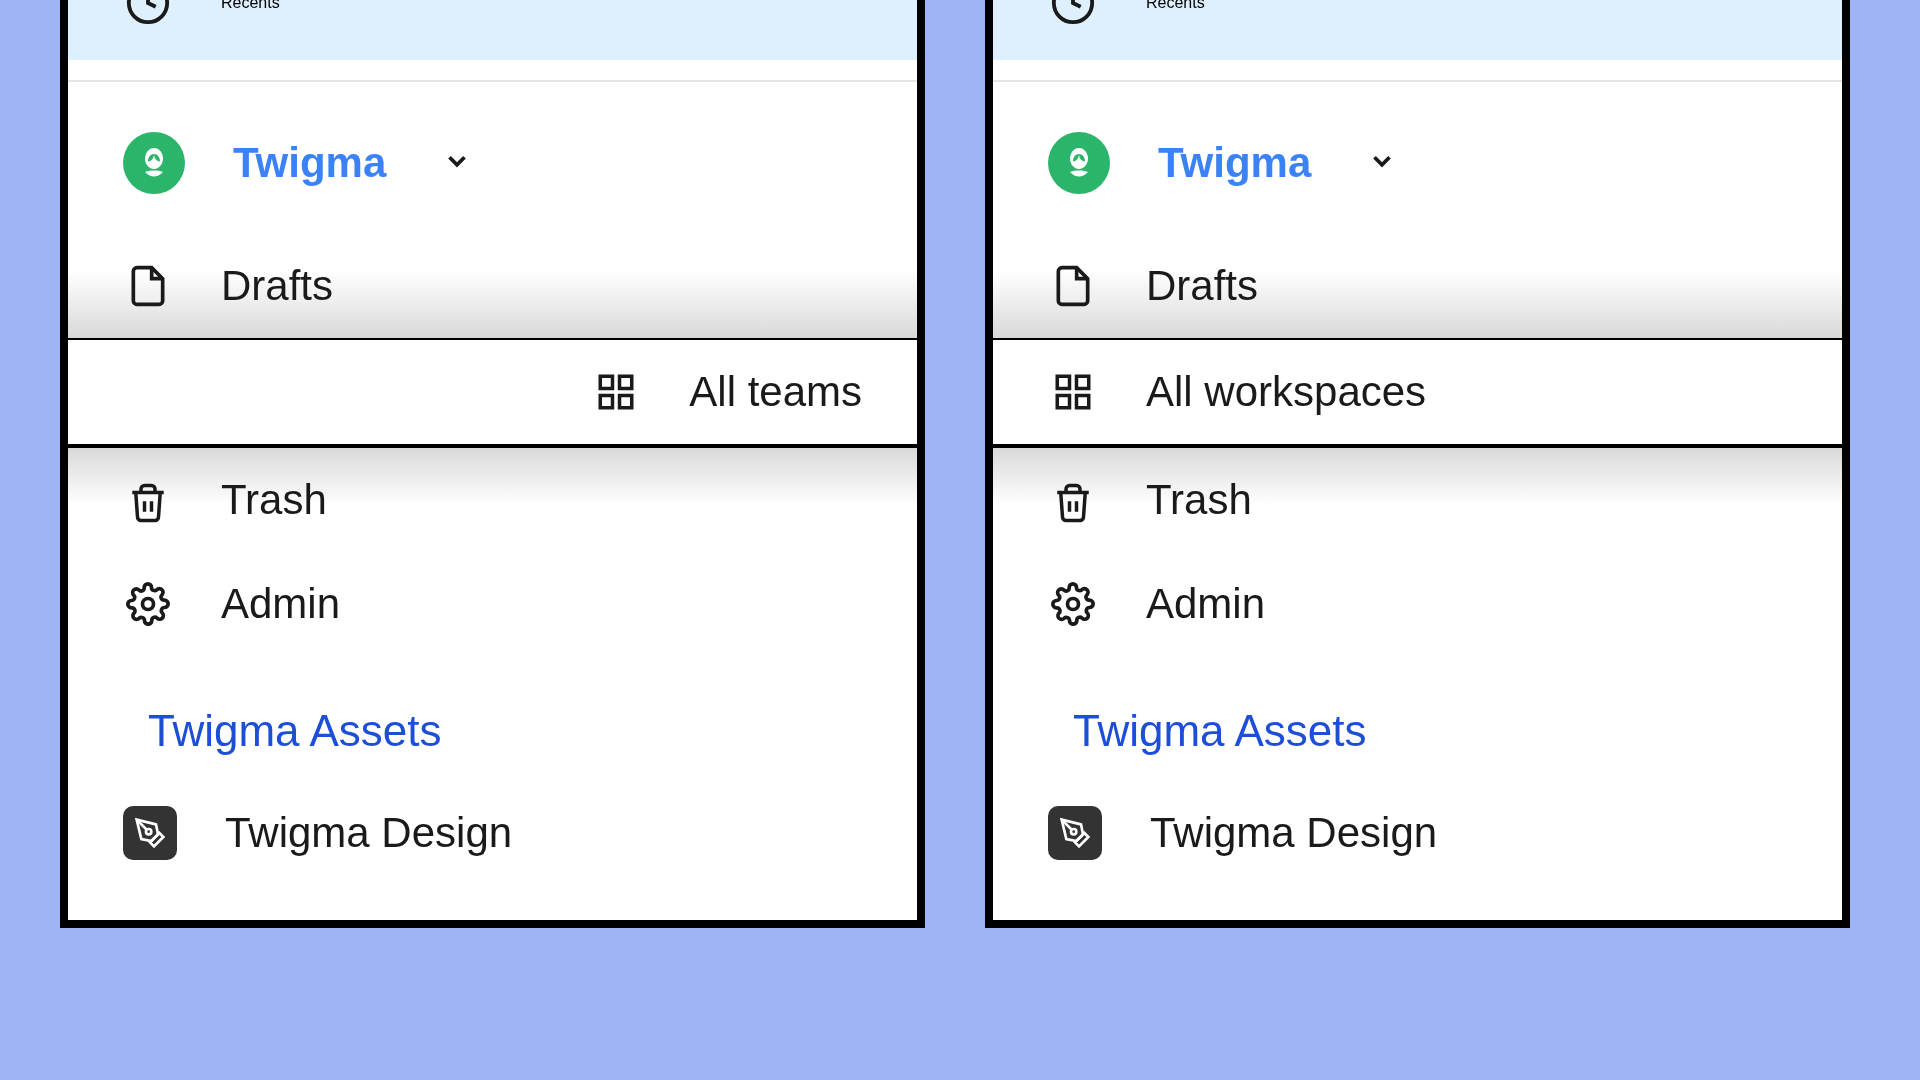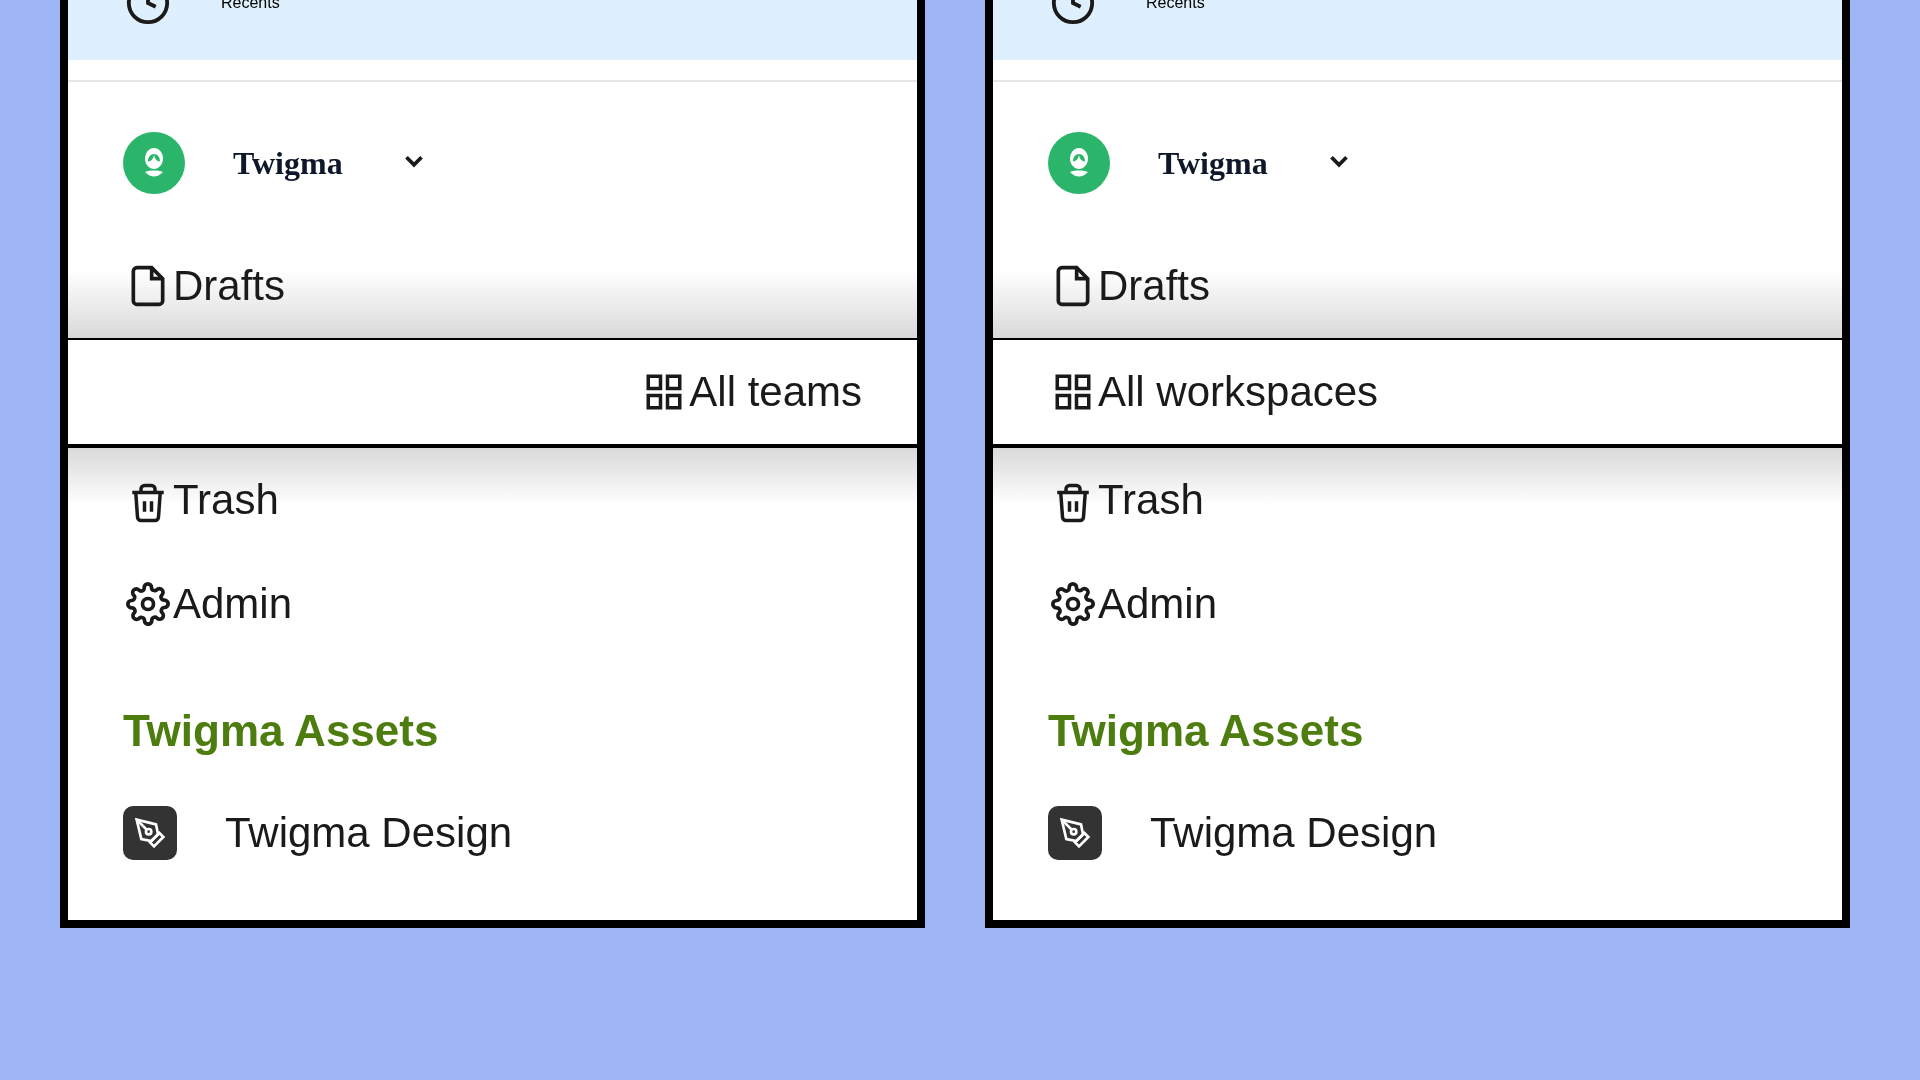--- a/index.html
+++ b/index.html
@@ -38,44 +38,45 @@
     align-items: center;
     gap: 48px;
     padding: 50px 55px 40px 55px;
   }
   .org-badge {
     width: 62px; height: 62px; border-radius: 50%;
     background: #2ab56a;
     display: flex; align-items: center; justify-content: center;
     flex-shrink: 0;
   }
-  .org-name { font-size: 32px; font-weight: 600; color: #0f172a; font-family: Liberation Serif, serif; }
+  .org-name { font-size: 42px; font-weight: 600; color: #3b82f6; }
   .chevron { margin-left: 8px; }
   .nav-item {
     display: flex;
     align-items: center;
+    gap: 48px;
     padding: 28px 55px;
     font-size: 42px;
     color: #1a1a1a;
   }
   .nav-item.highlight-top {
     background: linear-gradient(to bottom, #d9d9d9 0%, #ffffff 55%);
     border-top: 2px solid #000;
     align-items: flex-end;
   }
   .nav-item.highlight-bottom {
     background: linear-gradient(to bottom, #ffffff 35%, #d9d9d9 100%);
     border-bottom: 2px solid #000;
   }
   .nav-item .icon-wrap { width: 50px; display: flex; justify-content: center; }
   .section-header {
     font-size: 44px;
-    font-weight: 700;
-    color: #4d7c0f;
-    padding: 50px 55px 30px 55px;
+    font-weight: 400;
+    color: #1d4ed8;
+    padding: 50px 55px 30px 80px;
   }
   .asset-row {
     display: flex;
     align-items: center;
     gap: 48px;
     padding: 20px 58px 60px 55px;
     font-size: 42px;
     color: #1a1a1a;
   }
   .asset-badge {

